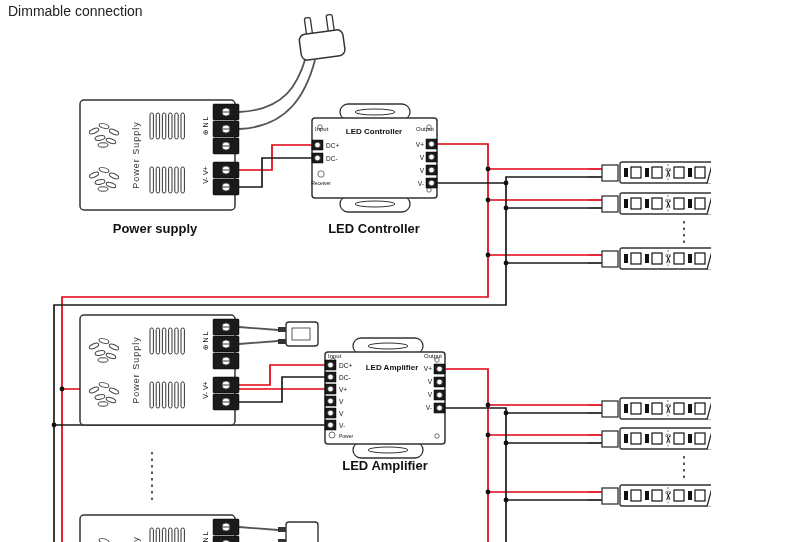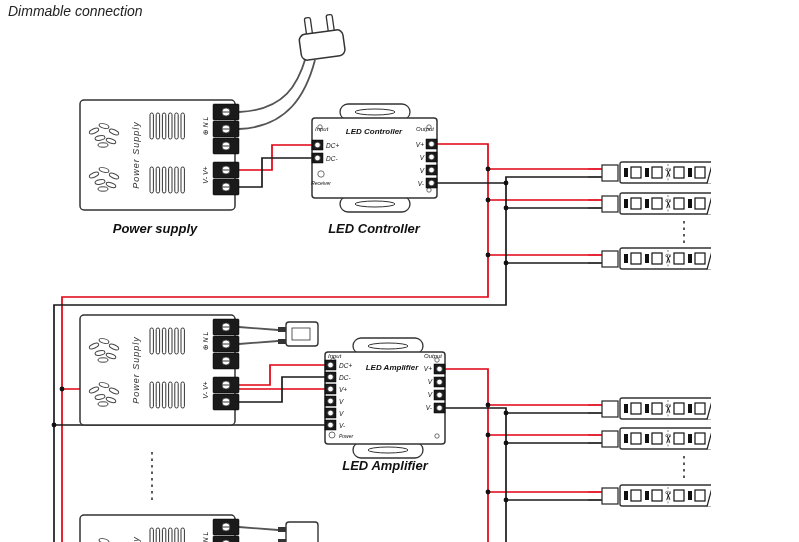--- a/index.html
+++ b/index.html
@@ -1,16 +1,16 @@
 <!DOCTYPE html>
 <html style="--wire_red: #e10012; --wire_dark: #1a1a1a; --ac_wire: #555555; --outline: #333333;"><head>
 <meta charset="utf-8">
 <style>
   html,body{margin:0;padding:0;background:#fff;}
-  .page{width:711px;height:542px;position:relative;overflow:hidden;background:#fff;font-style:italic;}
+  .page{width:711px;height:542px;position:relative;overflow:hidden;background:#fff;}
   svg text{font-family:"Liberation Sans","DejaVu Sans",sans-serif;}
   .t-title{font-size:14px;fill:#222;}
   .t-caption{font-size:13px;font-weight:bold;fill:#111;}
   .t-dev{font-size:8px;font-weight:bold;fill:#111;}
   .t-tiny{font-size:6px;fill:#111;}
   .t-term{font-size:6.5px;fill:#111;}
   .t-rot{font-size:9px;fill:#333;letter-spacing:1px;}
   .t-rot-term{font-size:7px;fill:#111;}
   .t-scissors{font-family:"DejaVu Sans",sans-serif;font-size:12px;fill:#111;}
   .w-red{stroke:var(--wire_red,#e10012);stroke-width:1.7;fill:none;}

